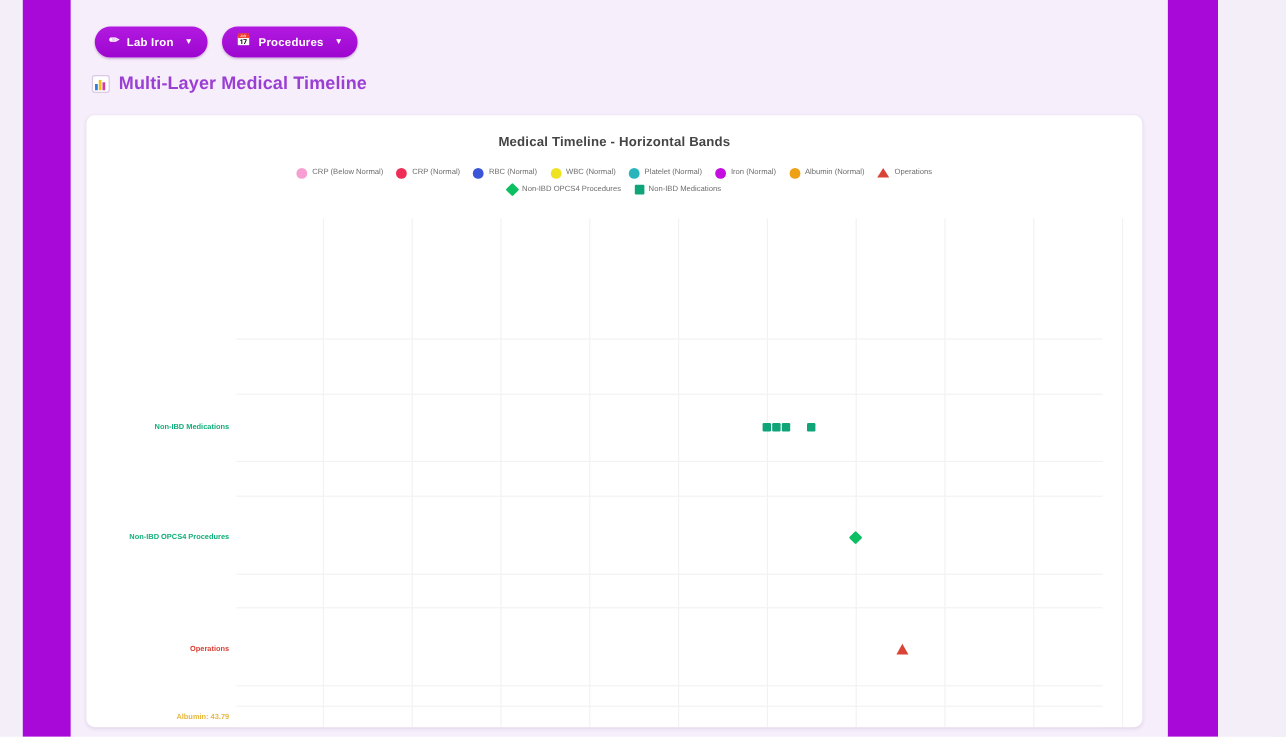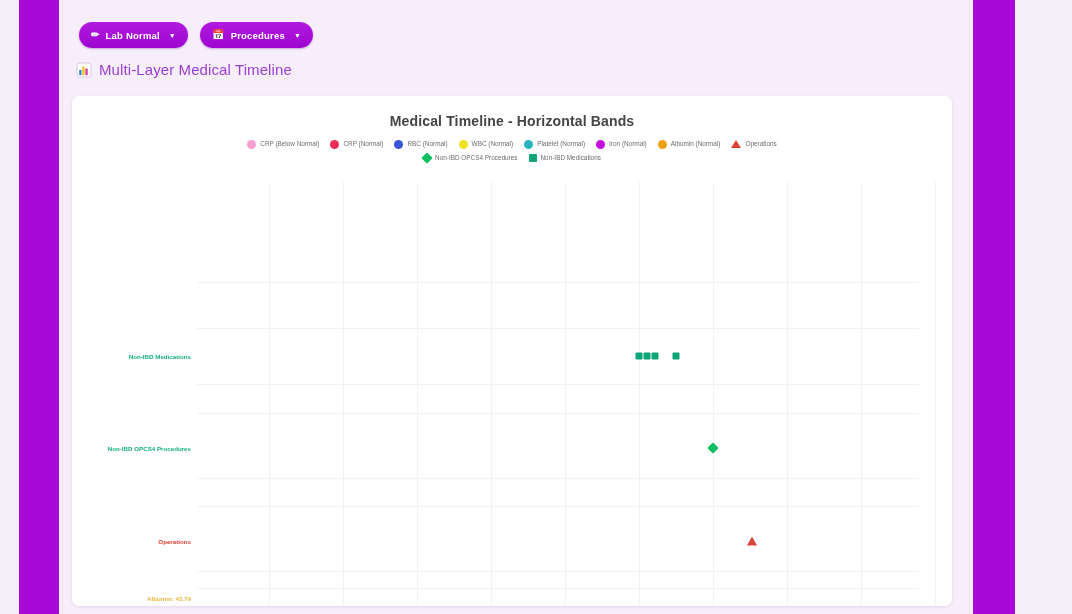--- a/index.html
+++ b/index.html
@@ -95,21 +95,21 @@
     gap: 7px;
   }
   #page-heading .heading-icon {
     width: 16px;
     height: 16px;
     display: inline-block;
     position: relative;
   }
   #page-heading .heading-text {
     font-size: 15px;
-    font-weight: normal;
+    font-weight: bold;
     color: #9b3fd4;
     letter-spacing: .1px;
   }
 
   
   #chart-card {
     position: absolute;
     left: 13px;
     top: 96px;
     width: 880px;
@@ -119,21 +119,21 @@
     box-shadow: 0 1px 3px rgba(100, 60, 130, .13);
     overflow: hidden;
   }
 
   #chart-title {
     position: absolute;
     top: 17px;
     left: 0;
     width: 100%;
     text-align: center;
-    font-size: 14px;
+    font-size: 11px;
     font-weight: bold;
     color: #454545;
     letter-spacing: .15px;
   }
 
   
   #legend {
     position: absolute;
     top: 41px;
     left: 0;
@@ -237,21 +237,21 @@
   <div class="edge-strip far-left"></div>
   <div class="side-bar left"></div>
   <div class="side-bar right"></div>
   <div class="edge-strip far-right"></div>
 
   <div id="content">
 
     <div id="toolbar">
       <button class="pill-btn">
         <span class="glyph">✏</span>
-        <span>Lab Normal</span>
+        <span>Lab Iron</span>
         <span class="caret">▼</span>
       </button>
       <button class="pill-btn">
         <span class="glyph">📅</span>
         <span>Procedures</span>
         <span class="caret">▼</span>
       </button>
     </div>
 
     <div id="page-heading">

